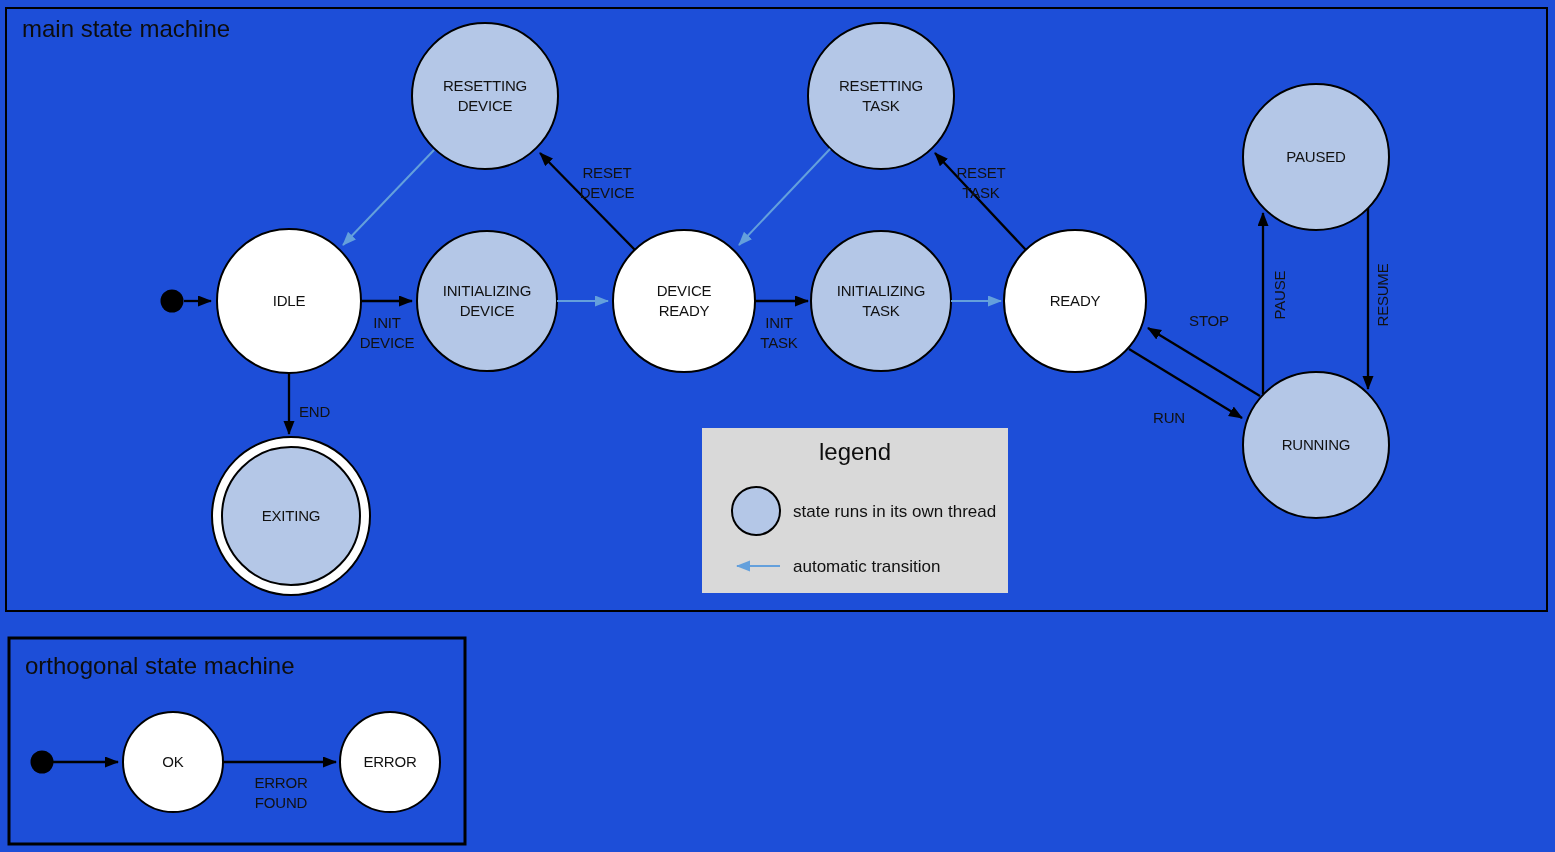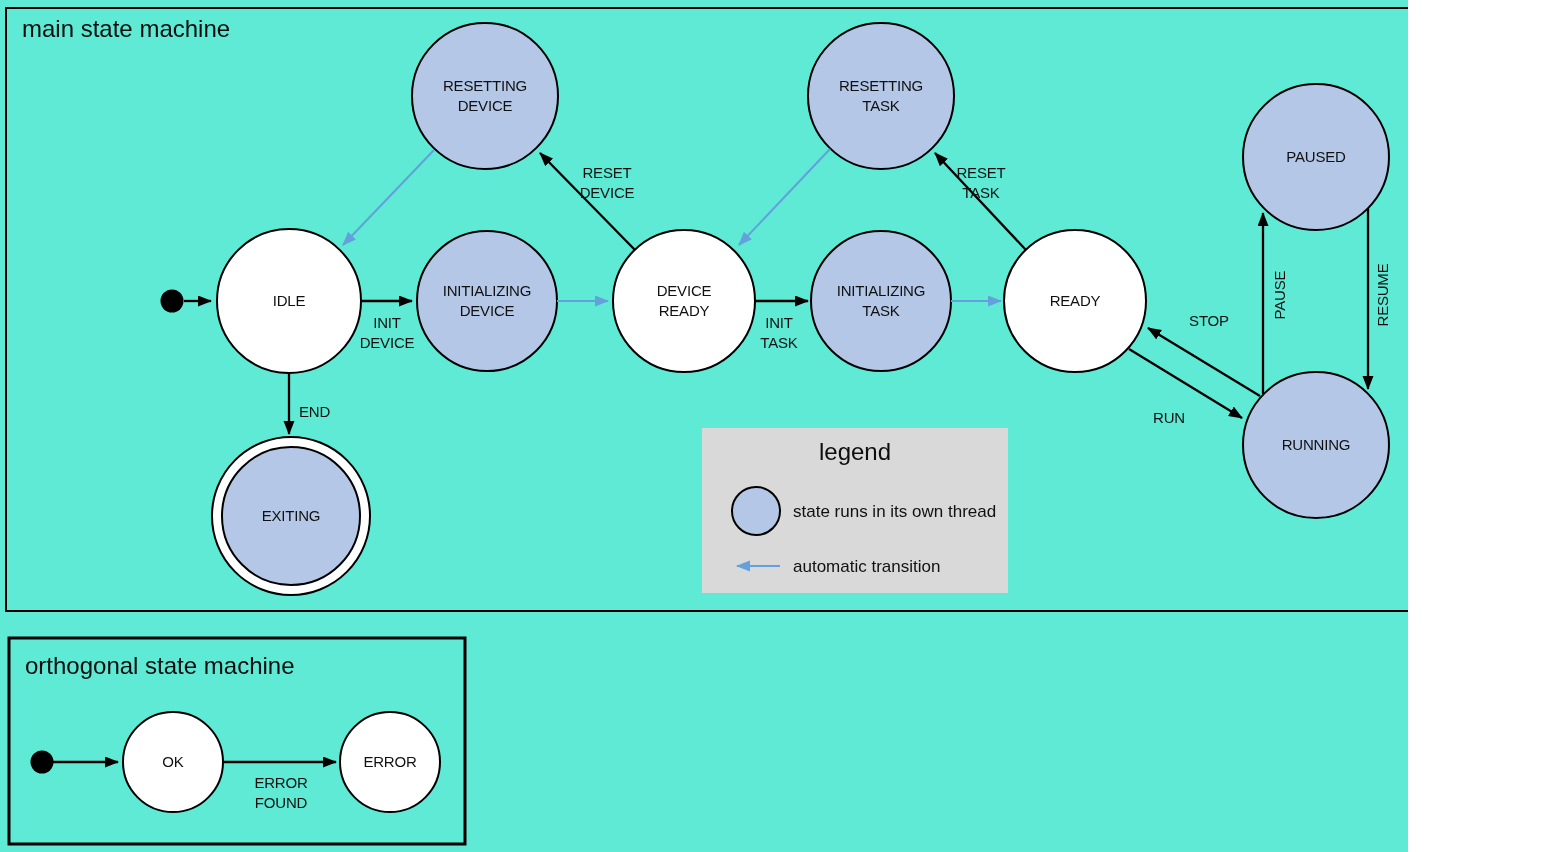--- a/index.html
+++ b/index.html
@@ -1,16 +1,16 @@
 <!DOCTYPE html>
 <html><head>
 <meta charset="utf-8">
 <style>
   html,body{margin:0;padding:0;background:#ffffff;}
-  .canvas{position:relative;width:1408px;height:852px;background:#5eead4;overflow:hidden;}
+  .canvas{position:relative;width:1555px;height:852px;background:#1d4ed8;overflow:hidden;}
   svg text{font-family:"Liberation Sans",sans-serif;fill:#111111;}
   .machine-title{font-size:24px;fill:#0d0d0d;}
   .state-label{font-size:15px;letter-spacing:-0.2px;}
   .transition-label{font-size:15px;letter-spacing:-0.2px;}
   .legend-title{font-size:24px;fill:#0d0d0d;}
   .legend-label{font-size:17px;}
 </style>
 </head>
 <body>
 

